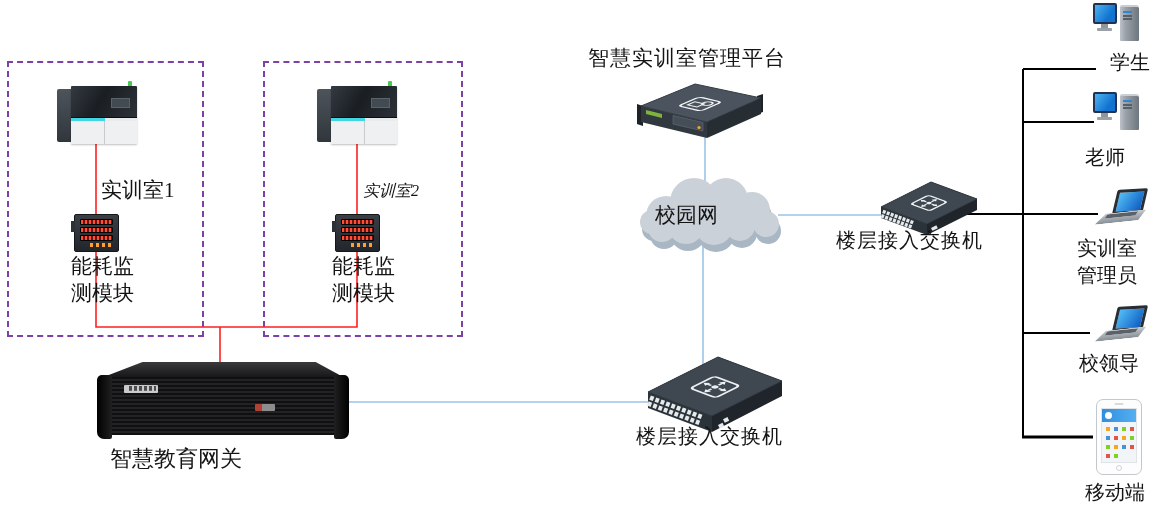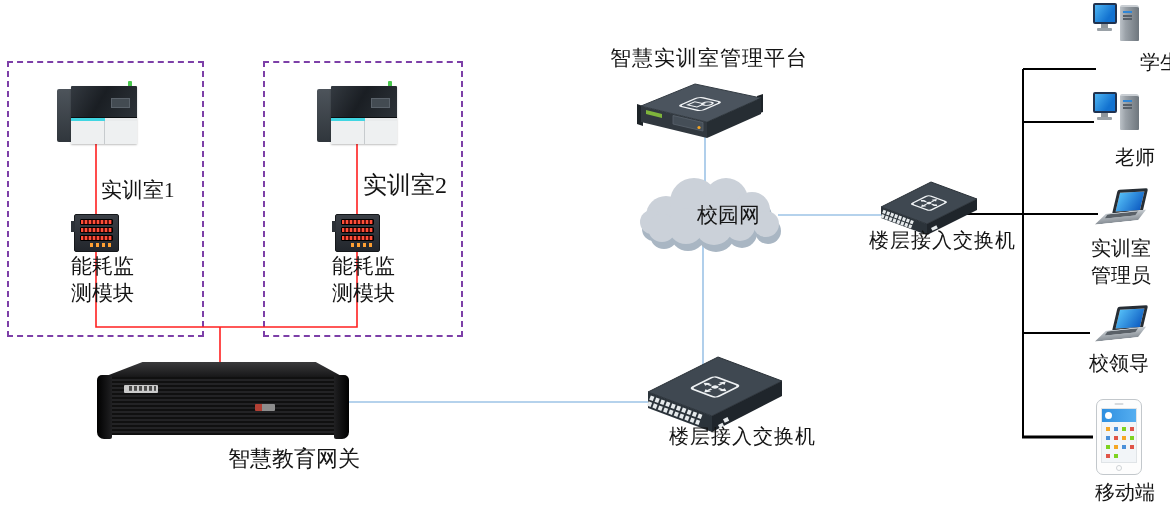--- a/index.html
+++ b/index.html
@@ -93,21 +93,21 @@
          box-shadow:8px 0 0 #4a90d9,16px 0 0 #7ed321,24px 0 0 #e05548,
                     0 9px 0 #4a90d9,8px 9px 0 #e05548,16px 9px 0 #f5a623,24px 9px 0 #7ed321,
                     0 18px 0 #7ed321,8px 18px 0 #f5a623,16px 18px 0 #4a90d9,24px 18px 0 #e05548,
                     0 27px 0 #e05548,8px 27px 0 #7ed321;}
   .ph-home{position:absolute;bottom:3px;left:50%;transform:translateX(-50%);
          width:6px;height:6px;border:1px solid #cfd3d6;border-radius:50%;}
 
   
   .lbl{position:absolute;z-index:3;color:#141414;font-size:20px;white-space:nowrap;}
   .lbl .ln{display:block;}
-  .c{text-align:right;}
+  .c{text-align:left;}
 </style>
 </head>
 <body>
 
 <div class="stage">
 
   <div class="room room1"></div>
   <div class="room room2"></div>
 
   <svg class="wires" width="1170" height="509">
@@ -311,21 +311,21 @@
   </div>
   <div class="phone">
     <div class="ph-scr">
         <div class="ph-head"></div>
         <div class="ph-apps"></div>
       </div>
     <div class="ph-home"></div>
   </div>
 
   <div class="lbl" style="left:101px;top:176px;font-size:21px;">实训室1</div>
-  <div class="lbl" style="left:363px;top:169px;font-size:24px;">实训室2</div>
+  <div class="lbl" style="left:363px;top:181px;font-size:16px;font-style:italic;">实训室2</div>
 
   <div class="lbl" style="left:71px;top:253px;font-size:21px;line-height:27px;">
     <span class="ln">能耗监</span>
     <span class="ln">测模块</span>
   </div>
   <div class="lbl" style="left:332px;top:253px;font-size:21px;line-height:27px;">
     <span class="ln">能耗监</span>
     <span class="ln">测模块</span>
   </div>
 

